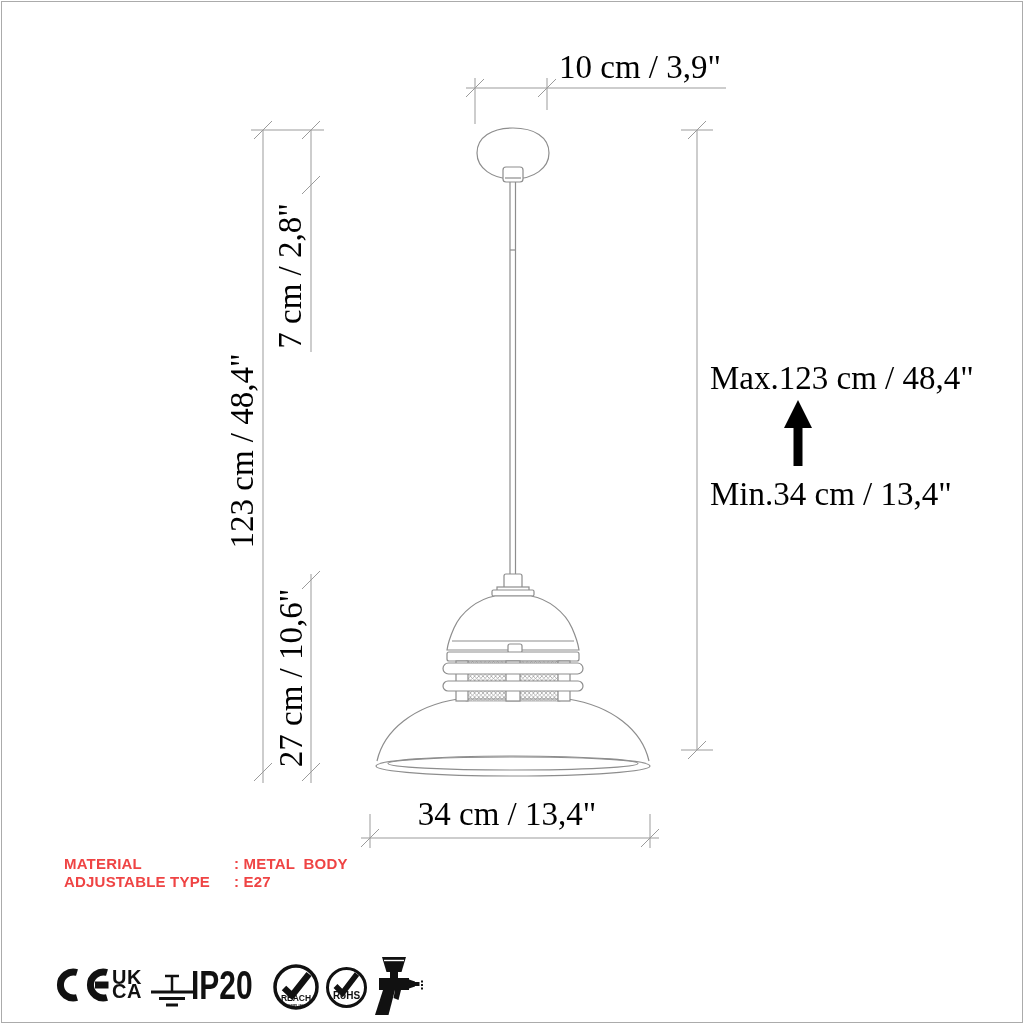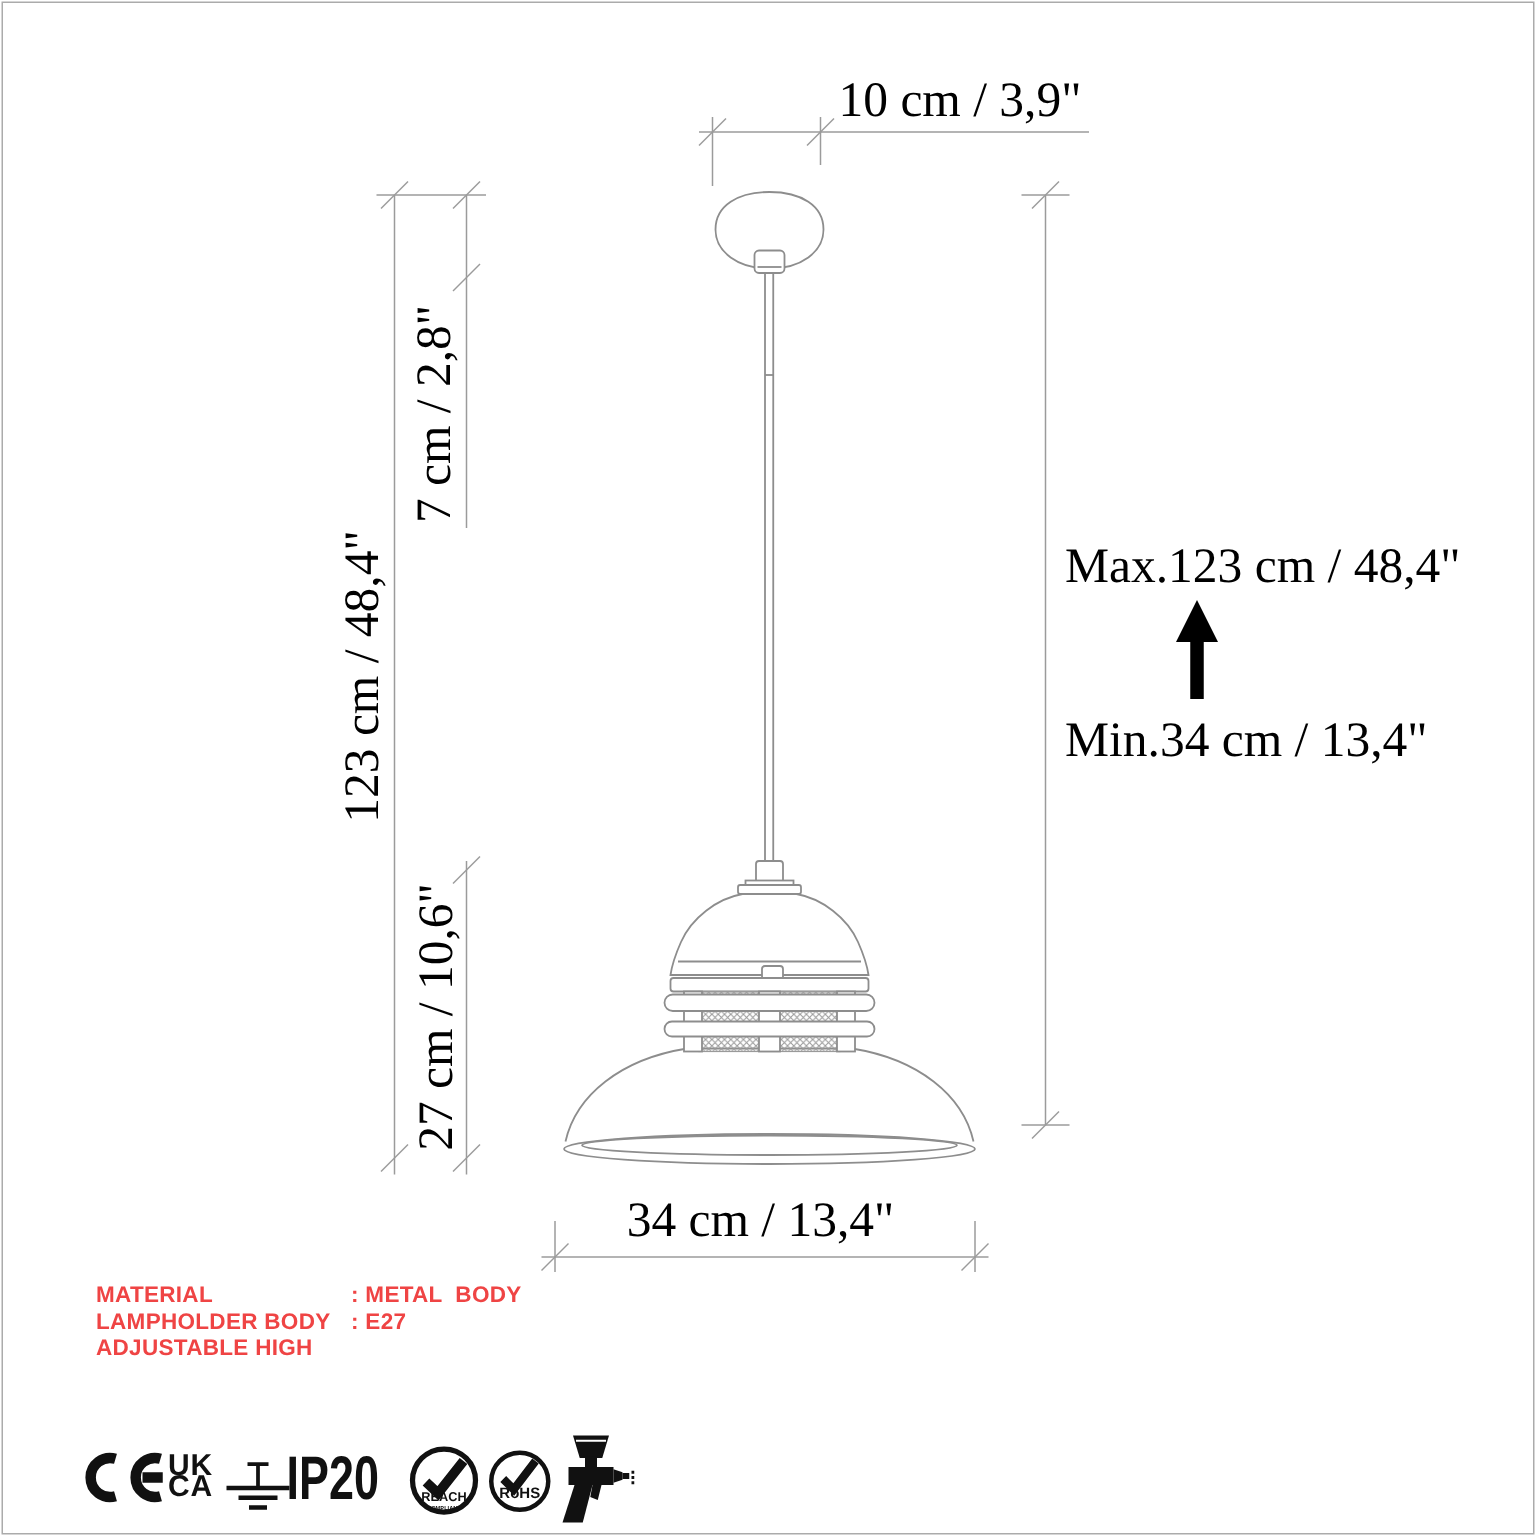--- a/index.html
+++ b/index.html
@@ -126,26 +126,22 @@
   <div class="dim-label" style="left:710px;top:474px;">Min.34 cm / 13,4"</div>
 
   <div class="dim-label centered" style="left:387px;top:794px;width:240px;">34 cm / 13,4"</div>
 
   <div class="specs">
     <div class="spec-row">
       <span class="spec-label">MATERIAL</span>
       <span class="spec-value">: METAL  BODY</span>
     </div>
     <div class="spec-row">
-      <span class="spec-label">LAMPHOLDER BODY</span>
+      <span class="spec-label">ADJUSTABLE TYPE</span>
       <span class="spec-value">: E27</span>
-    </div>
-    <div class="spec-row">
-      <span class="spec-label">ADJUSTABLE HIGH</span>
-      <span class="spec-value"></span>
     </div>
   </div>
 
   <div class="icons-row">
 
     <svg class="icon" style="left:50px;top:966px;" width="62" height="38" viewBox="0 0 62 38">
       <g stroke="#111" stroke-width="7" fill="none">
         <path d="M27,6.5 A13 13 0 1 0 27,31.5"></path>
         <path d="M57,6.5 A13 13 0 1 0 57,31.5"></path>
         <line x1="45" y1="19" x2="58.5" y2="19"></line>

